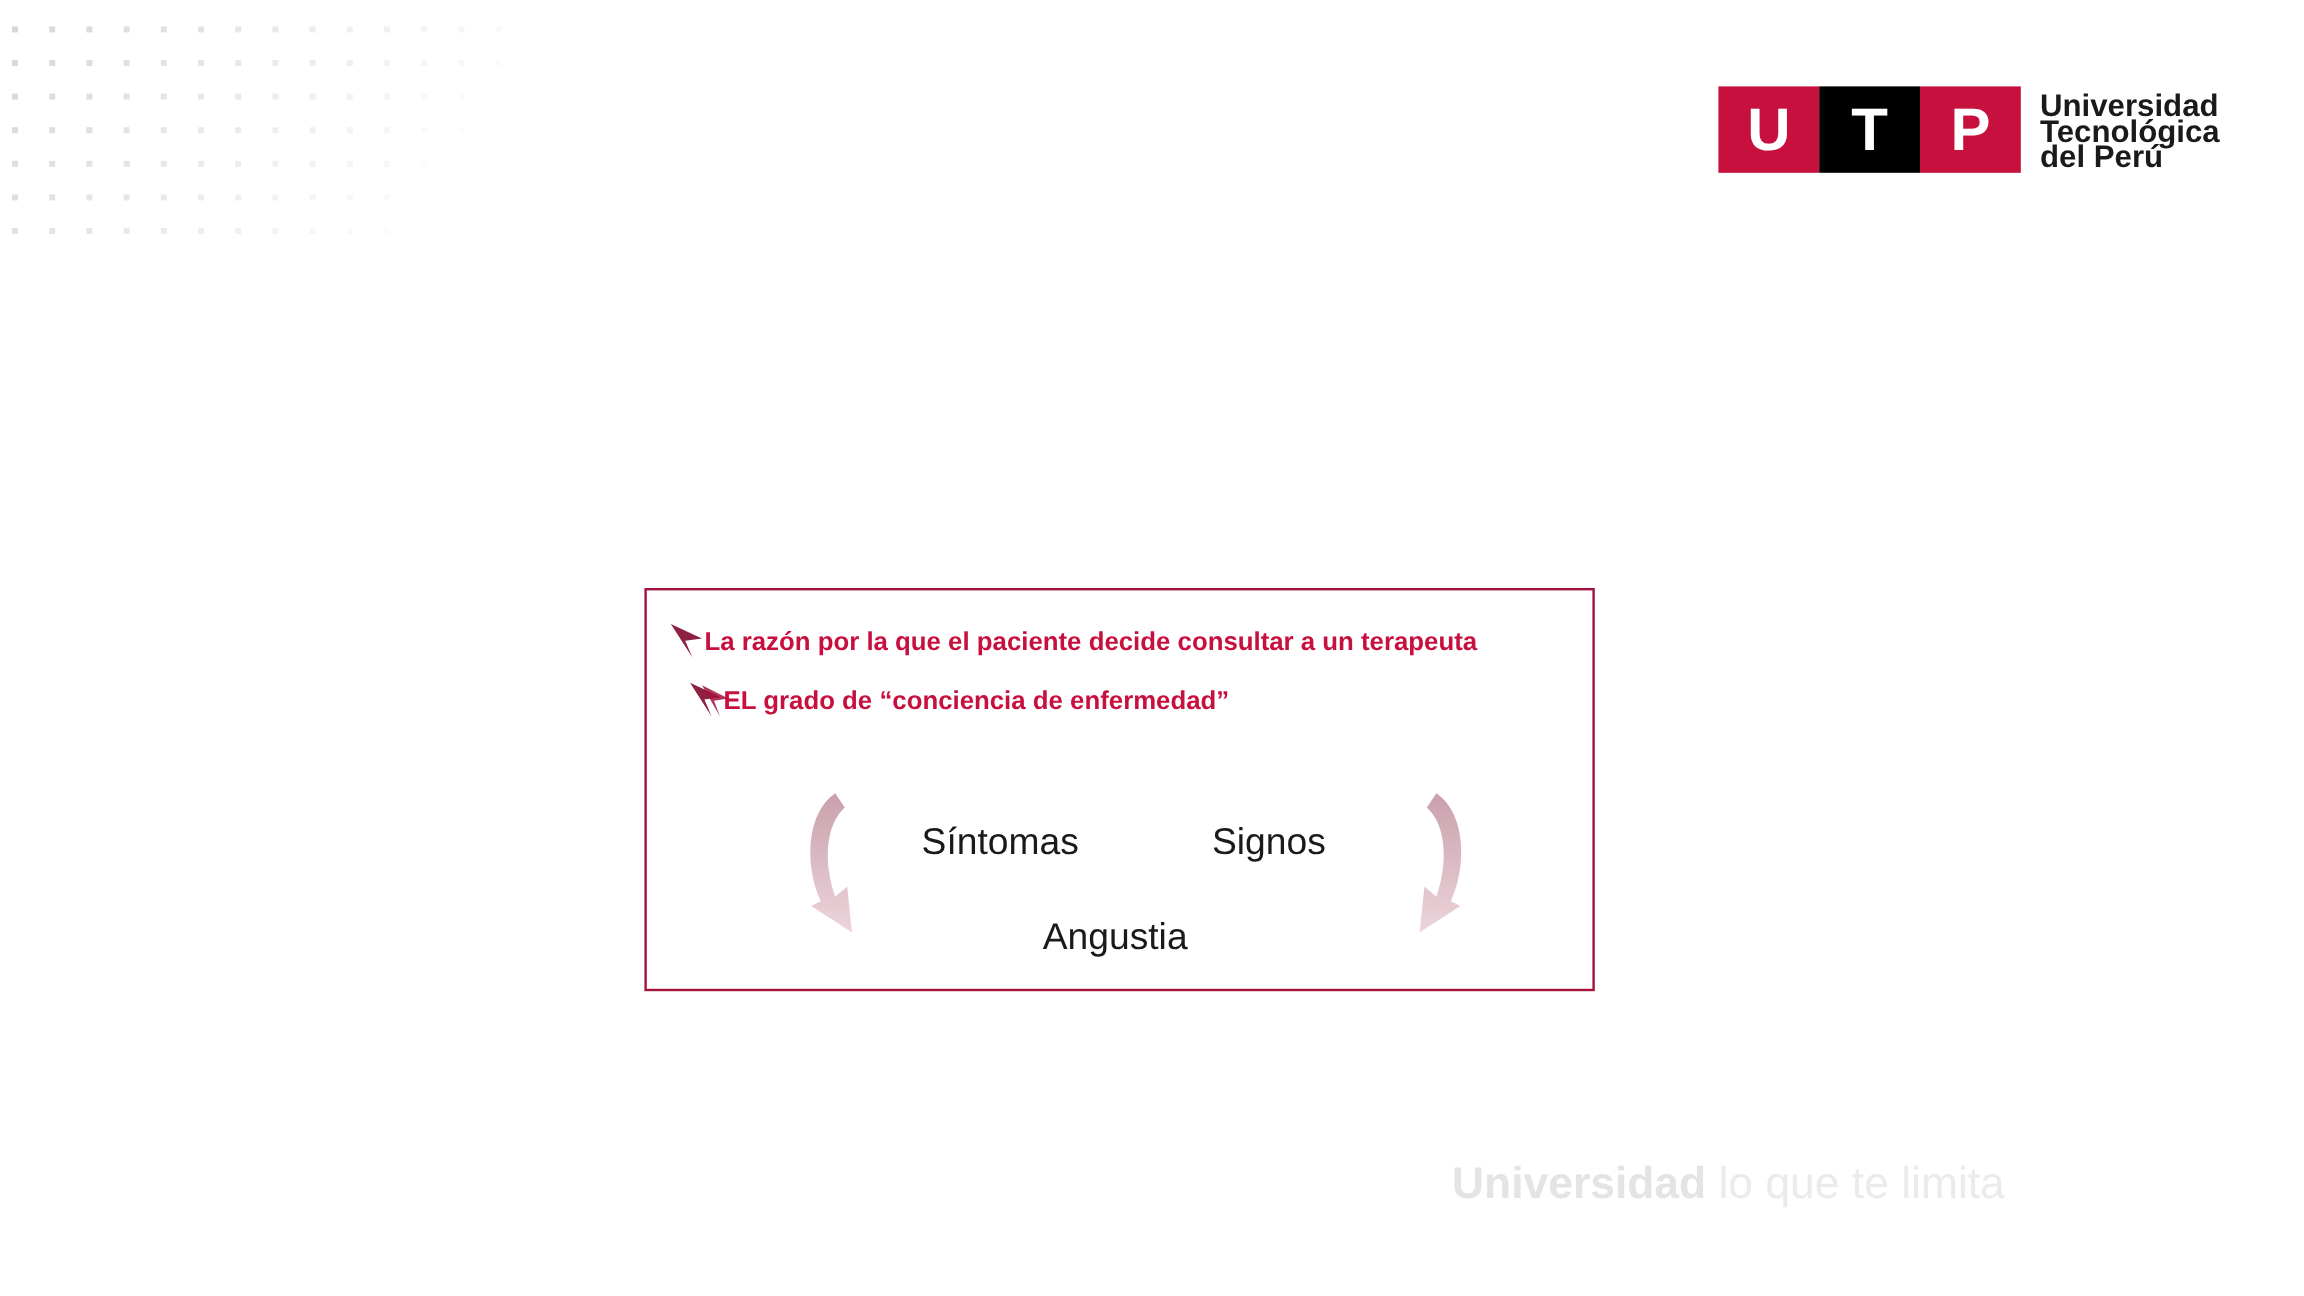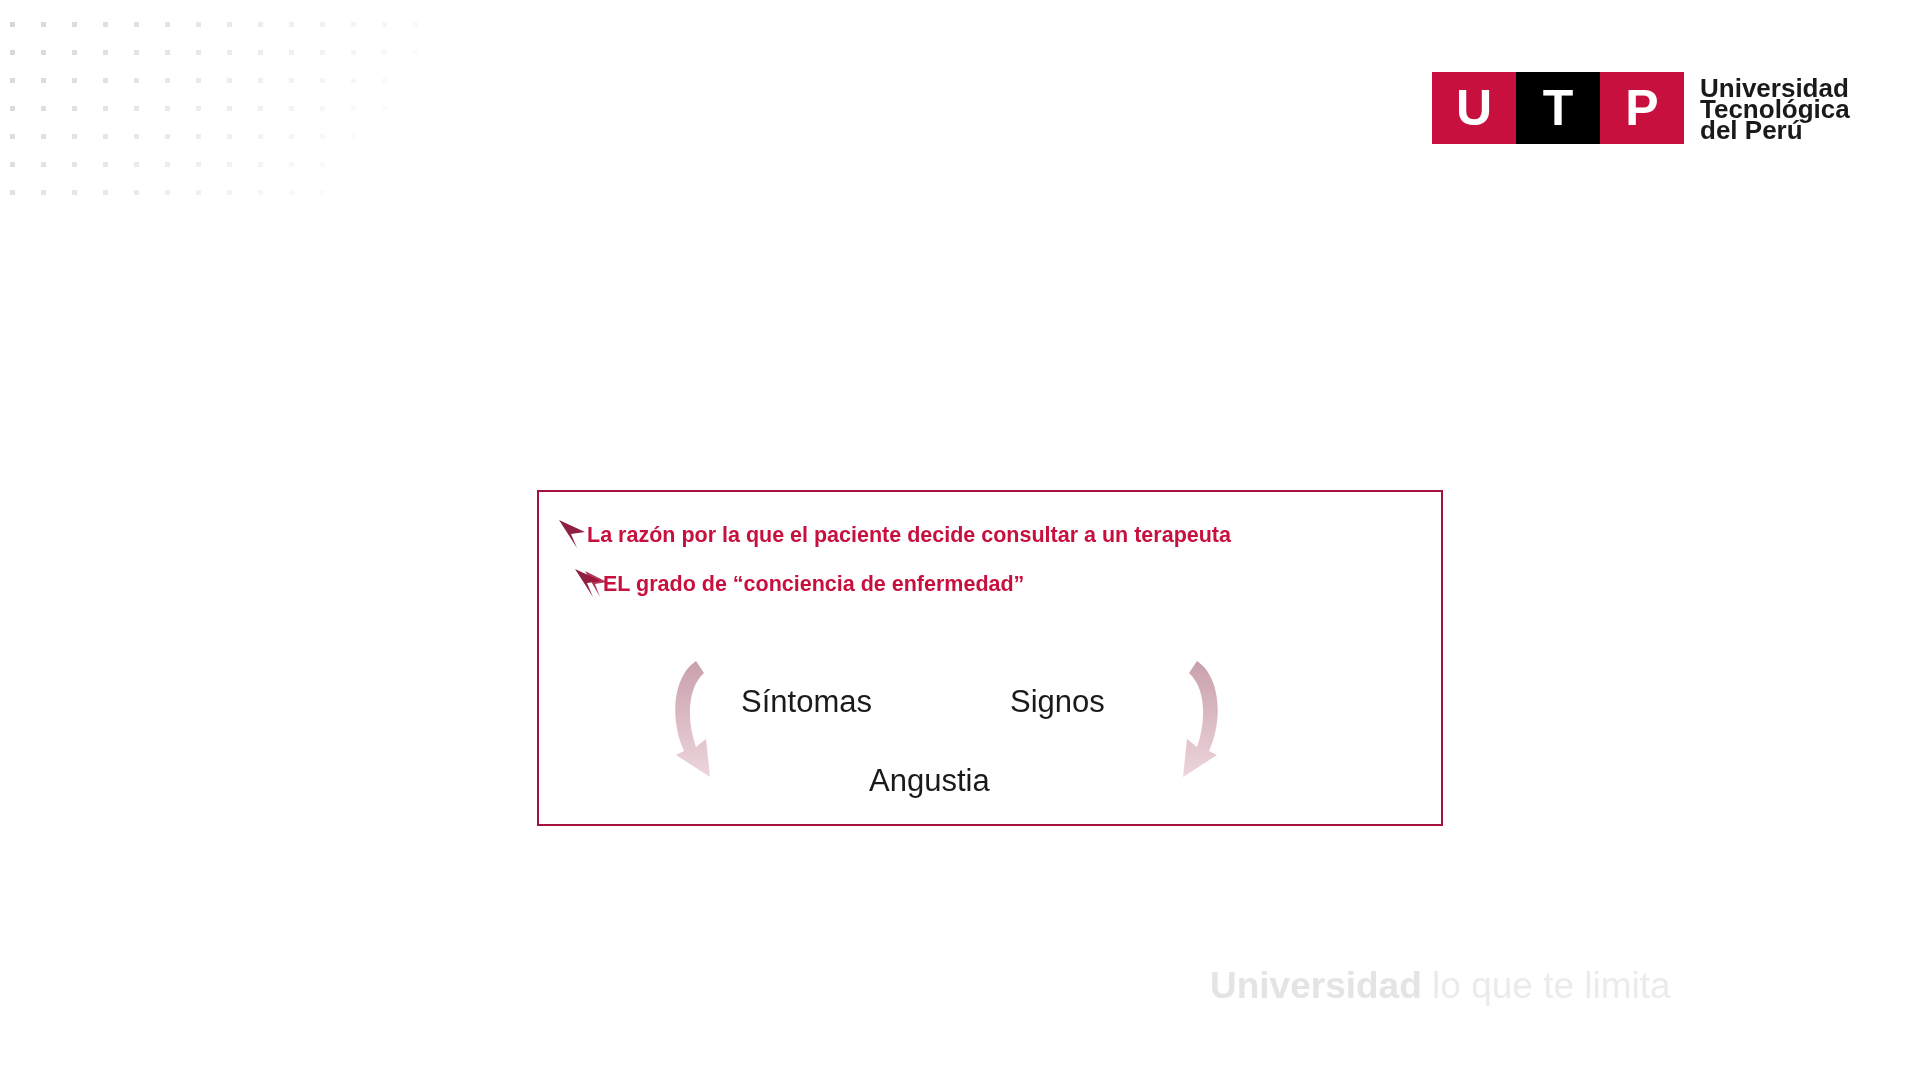--- a/index.html
+++ b/index.html
@@ -109,21 +109,21 @@
     color: #111111;
     font-size: 23.5px;
     font-family: "Liberation Sans", sans-serif;
   }
 
   
   .box {
     position: absolute;
     left: 537px;
     top: 490px;
-    width: 906px;
+    width: 792px;
     height: 336px;
     border: 2px solid #a4133c;
     box-sizing: border-box;
     background: #ffffff;
   }
 
   .bullet-row {
     position: absolute;
     left: 46px;
     color: #c8103e;
@@ -145,21 +145,21 @@
   .arrow-mark.a2 { left: -30px; top: -5px; }
   .arrow-mark.a3 { left: -30px; top: -5px; }
 
   .word {
     position: absolute;
     color: #1a1a1a;
     font-size: 31px;
     font-family: "Liberation Sans", sans-serif;
     white-space: nowrap;
   }
-  .word.sintomas { left: 202px; top: 192px; }
+  .word.sintomas { left: 229px; top: 192px; }
   .word.signos   { left: 471px; top: 192px; }
   .word.angustia { left: 330px; top: 271px; }
 
   .curve {
     position: absolute;
     width: 70px;
     height: 135px;
   }
   .curve.left  { left: 127px; top: 163px; }
   .curve.right { left: 618px; top: 163px; }

